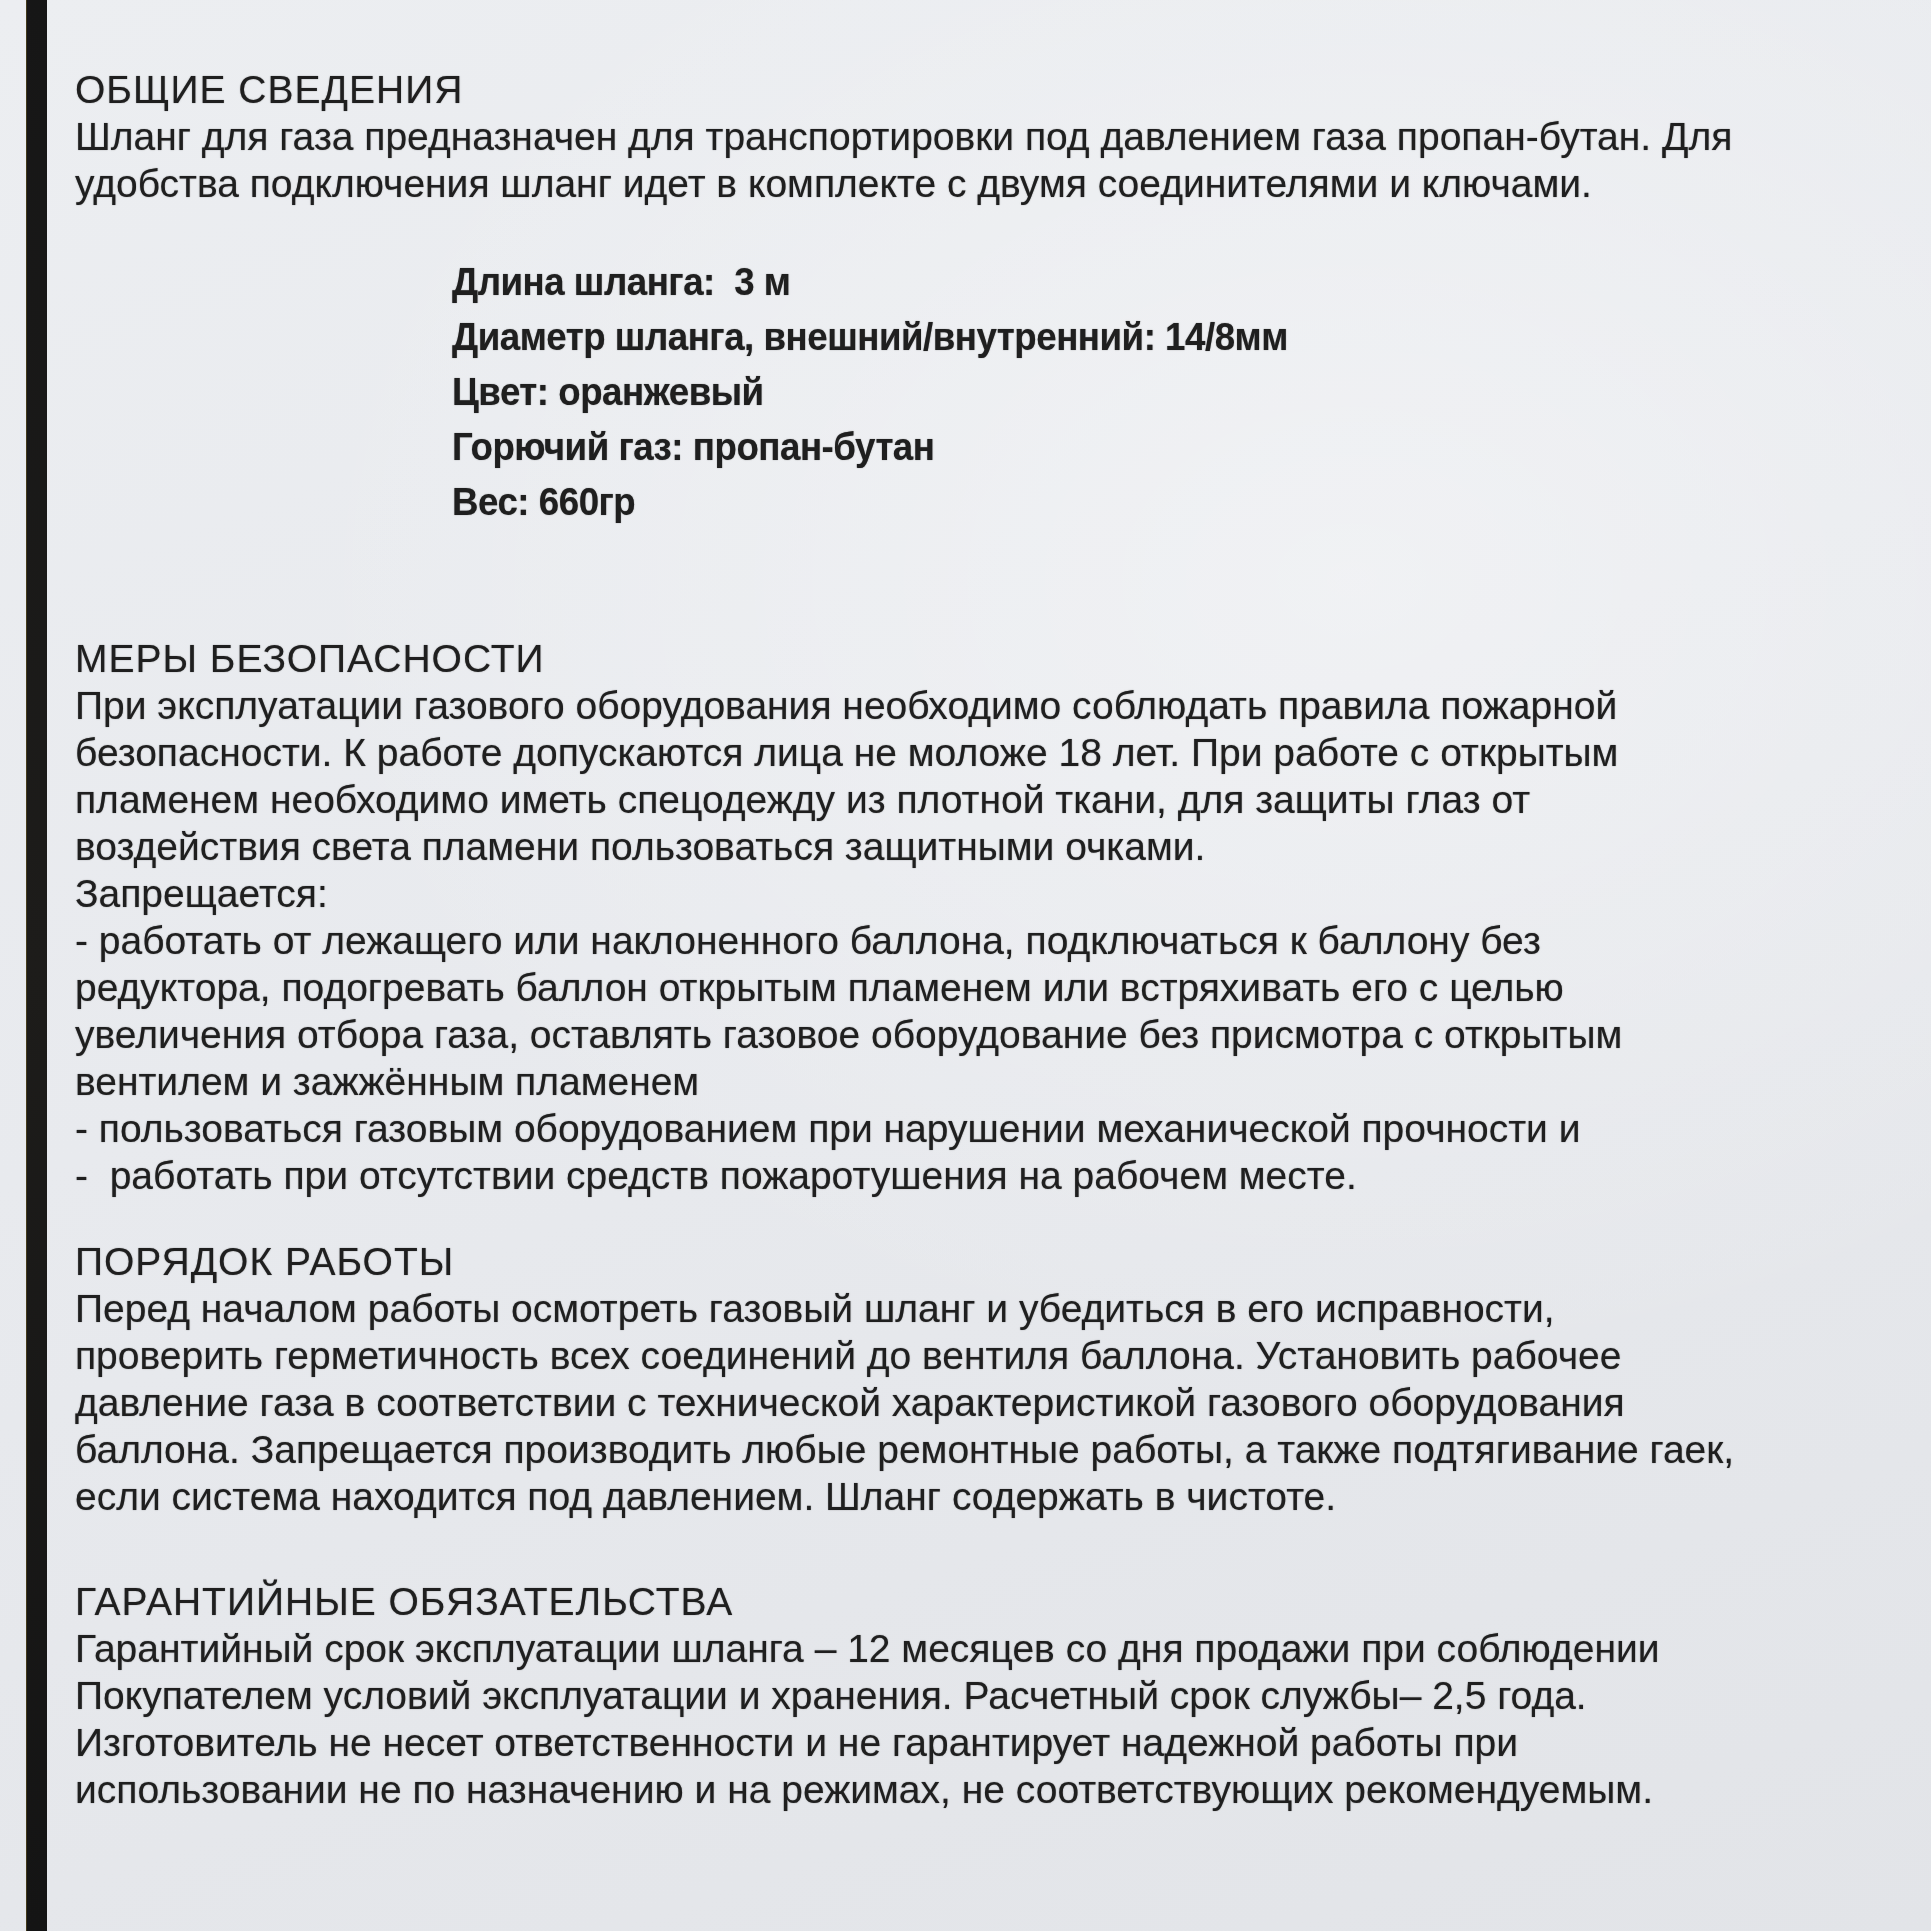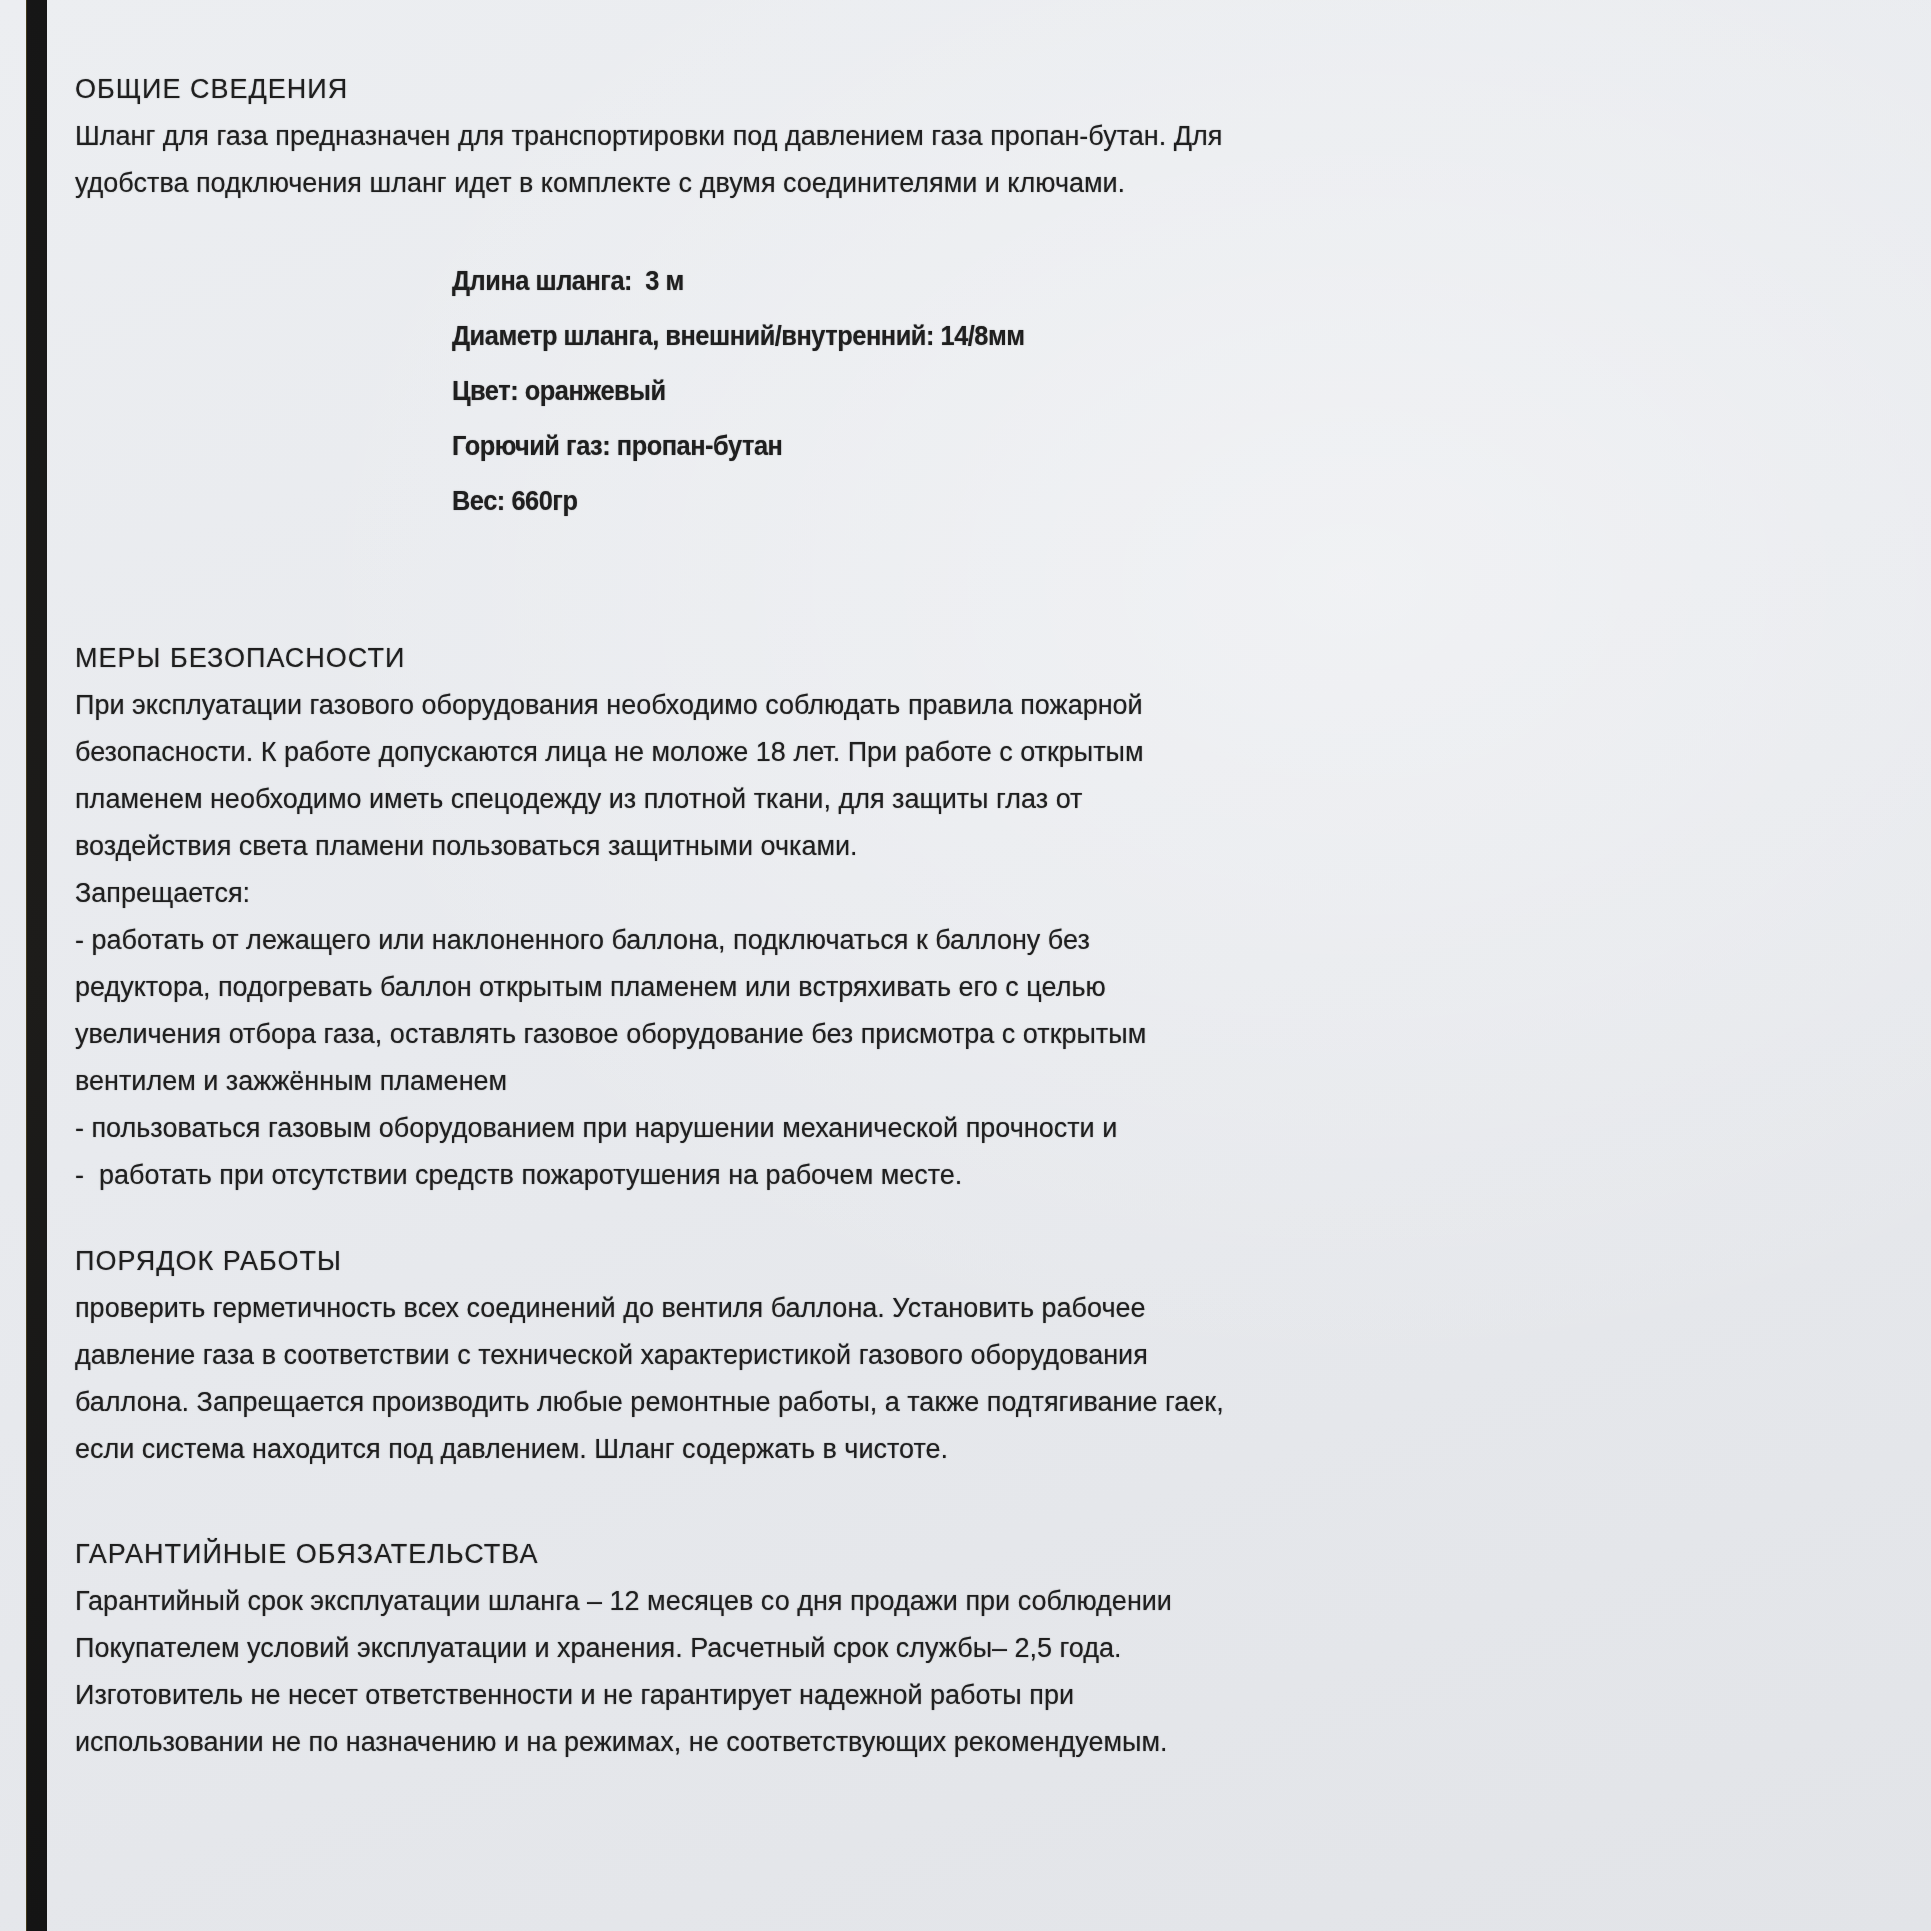--- a/index.html
+++ b/index.html
@@ -24,21 +24,21 @@
     width: 20px;
     height: 1931px;
     background: linear-gradient(180deg, #161616 0%, #1d1c1a 50%, #141414 100%);
     border-left: 1.9px solid rgba(122, 102, 34, 0.45);
   }
   .content {
     position: absolute;
     left: 75px;
     top: 66px;
     width: 1839px;
-    font-size: 27px;
+    font-size: 39px;
     line-height: 47px;
     text-shadow: 0 0 1.2px rgba(28, 28, 28, 0.55);
   }
   .line {
     white-space: pre;
   }
   .heading {
     letter-spacing: 1px;
   }
   .spec-block {
@@ -86,20 +86,21 @@
     <div class="line">- работать от лежащего или наклоненного баллона, подключаться к баллону без</div>
     <div class="line">редуктора, подогревать баллон открытым пламенем или встряхивать его с целью</div>
     <div class="line">увеличения отбора газа, оставлять газовое оборудование без присмотра с открытым</div>
     <div class="line">вентилем и зажжённым пламенем</div>
     <div class="line">- пользоваться газовым оборудованием при нарушении механической прочности и</div>
     <div class="line">-  работать при отсутствии средств пожаротушения на рабочем месте.</div>
   </div>
 
   <div class="sec-order">
     <div class="line heading">ПОРЯДОК РАБОТЫ</div>
+    <div class="line">Перед началом работы осмотреть газовый шланг и убедиться в его исправности,</div>
     <div class="line">проверить герметичность всех соединений до вентиля баллона. Установить рабочее</div>
     <div class="line">давление газа в соответствии с технической характеристикой газового оборудования</div>
     <div class="line">баллона. Запрещается производить любые ремонтные работы, а также подтягивание гаек,</div>
     <div class="line">если система находится под давлением. Шланг содержать в чистоте.</div>
   </div>
 
   <div class="sec-warranty">
     <div class="line heading">ГАРАНТИЙНЫЕ ОБЯЗАТЕЛЬСТВА</div>
     <div class="line">Гарантийный срок эксплуатации шланга – 12 месяцев со дня продажи при соблюдении</div>
     <div class="line">Покупателем условий эксплуатации и хранения. Расчетный срок службы– 2,5 года.</div>

